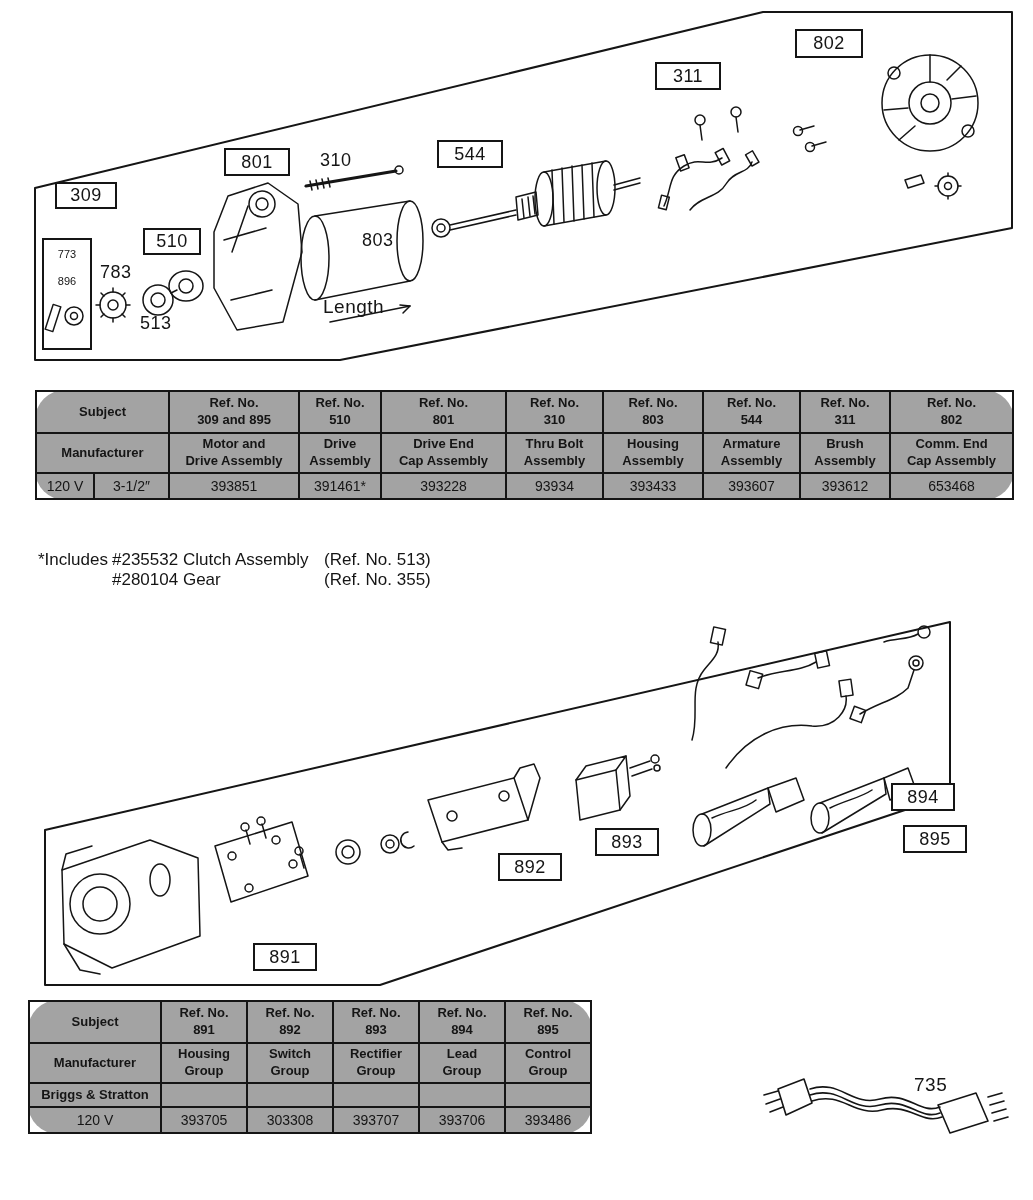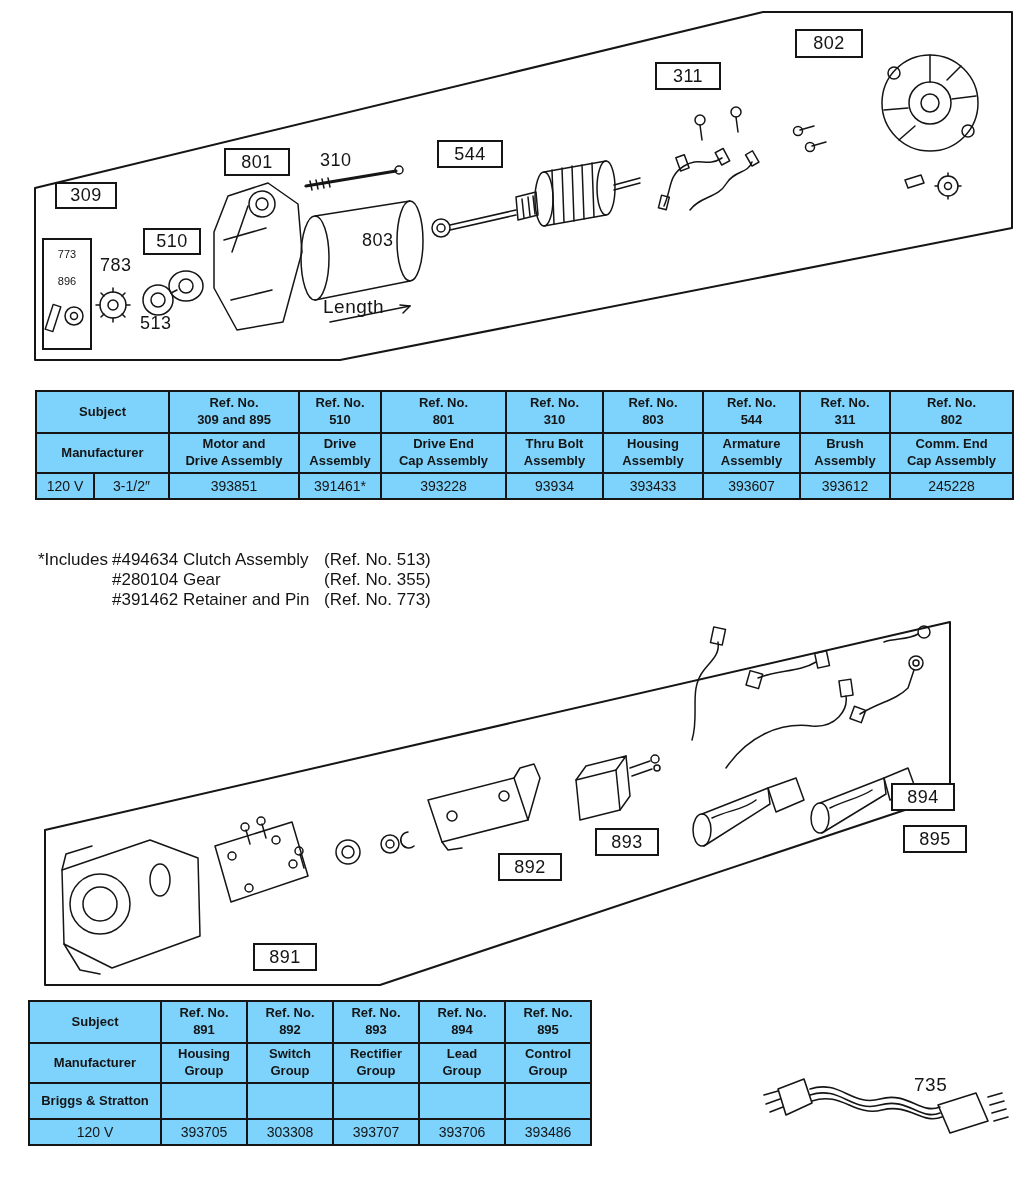--- a/index.html
+++ b/index.html
@@ -34,21 +34,21 @@
     position:absolute;
     border:2px solid #151515;
     background:transparent;
   }
   .stack-box .row {
     height:27px; display:flex; align-items:center; justify-content:center;
     font-size:11px;
   }
 
   
-  table { border-collapse:collapse; table-layout:fixed; background:#7dd3fc; }
+  table { border-collapse:collapse; table-layout:fixed; background:#a3a3a3;border-radius:30px; }
   td {
     border:2px solid #151515;
     text-align:center; vertical-align:middle;
     white-space:pre-line; padding:1px 2px;
   }
   .hdr { font-weight:bold; font-size:13px; line-height:1.3; }
   .val { font-size:14px; }
 
   
   .fn-row {
@@ -163,21 +163,21 @@
 <div class="callout" style="left:795px;top:29px;width:68px;height:29px">
     <span>802</span>
   </div>
 
 <div class="stack-box" style="left:42px;top:238px;width:50px;height:112px">
   <div class="row">773</div>
   <div class="row">896</div>
 </div>
 
 <div class="plain-label" style="left:320px;top:150px">310</div>
-<div class="plain-label" style="left:100px;top:255px">783</div>
+<div class="plain-label" style="left:100px;top:262px">783</div>
 <div class="plain-label" style="left:362px;top:230px">803</div>
 <div class="plain-label" style="left:140px;top:313px">513</div>
 <div class="plain-label length-label" style="left:323px;top:296px">Length</div>
 
 <table class="abs" style="left:35px;top:390px;width:979px">
   <colgroup>
     <col style="width:58px">
       <col style="width:75px">
       <col style="width:130px">
       <col style="width:82px">
@@ -230,40 +230,35 @@
   <tr style="height:26px">
     <td class="val">120 V</td>
     <td class="val">3-1/2″</td>
     <td class="val">393851</td>
     <td class="val">391461*</td>
     <td class="val">393228</td>
     <td class="val">93934</td>
     <td class="val">393433</td>
     <td class="val">393607</td>
     <td class="val">393612</td>
-    <td class="val">245228</td>
+    <td class="val">653468</td>
   </tr>
 </tbody>
   </table>
 
 <div class="abs" style="left:38px;top:550px">
   <div class="fn-row">
     <span>*Includes</span>
-    <span>#494634 Clutch Assembly</span>
+    <span>#235532 Clutch Assembly</span>
     <span>(Ref. No. 513)</span>
   </div>
   <div class="fn-row">
     <span></span>
     <span>#280104 Gear</span>
     <span>(Ref. No. 355)</span>
-  </div>
-  <div class="fn-row">
-    <span></span>
-    <span>#391462 Retainer and Pin</span>
-    <span>(Ref. No. 773)</span>
   </div>
 </div>
 
 <svg class="abs" style="left:0;top:618px" width="1033" height="382" viewBox="0 0 1033 382">
   <g fill="none" stroke="#151515" stroke-width="1.5" stroke-linejoin="round" stroke-linecap="round">
     <g>
       <polygon points="45,212 950,4 950,177 380,367 45,367" stroke-width="2"></polygon>
     </g>
     <g>
       <path d="M62,252 L150,222 L198,240 L200,318 L112,350 L64,326 Z"></path>
@@ -373,21 +368,21 @@
 Group</td>
     <td class="hdr">Switch
 Group</td>
     <td class="hdr">Rectifier
 Group</td>
     <td class="hdr">Lead
 Group</td>
     <td class="hdr">Control
 Group</td>
   </tr>
-  <tr style="height:36px">
+  <tr style="height:24px">
     <td class="hdr">Briggs &amp; Stratton</td>
     <td></td>
     <td></td>
     <td></td>
     <td></td>
     <td></td>
   </tr>
   <tr style="height:26px">
     <td class="val">120 V</td>
     <td class="val">393705</td>

